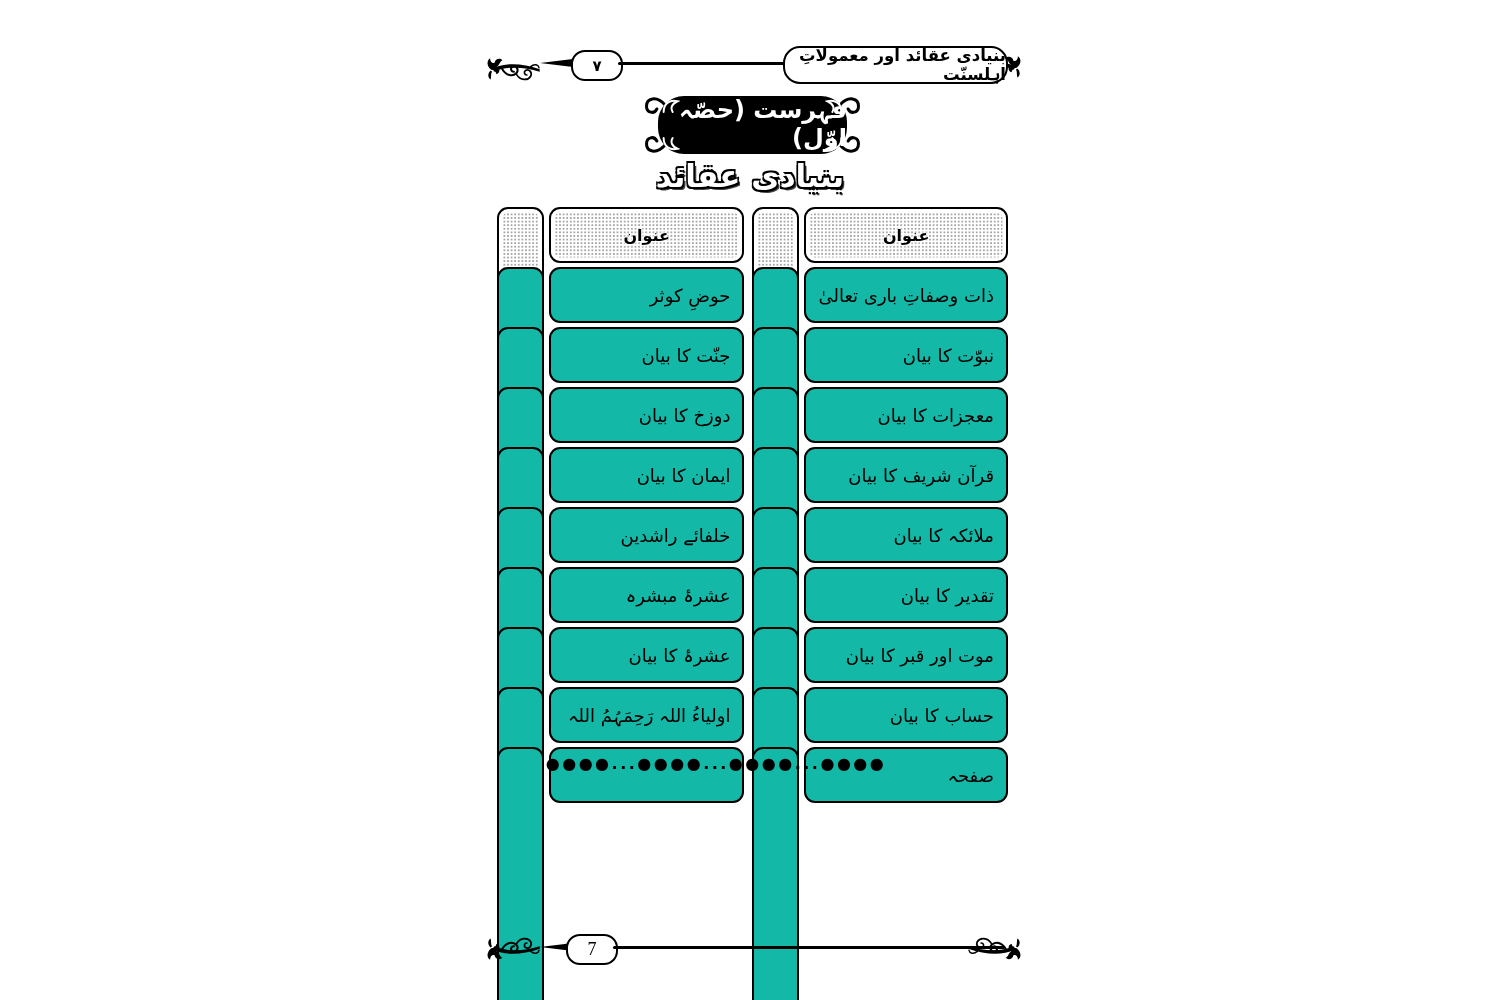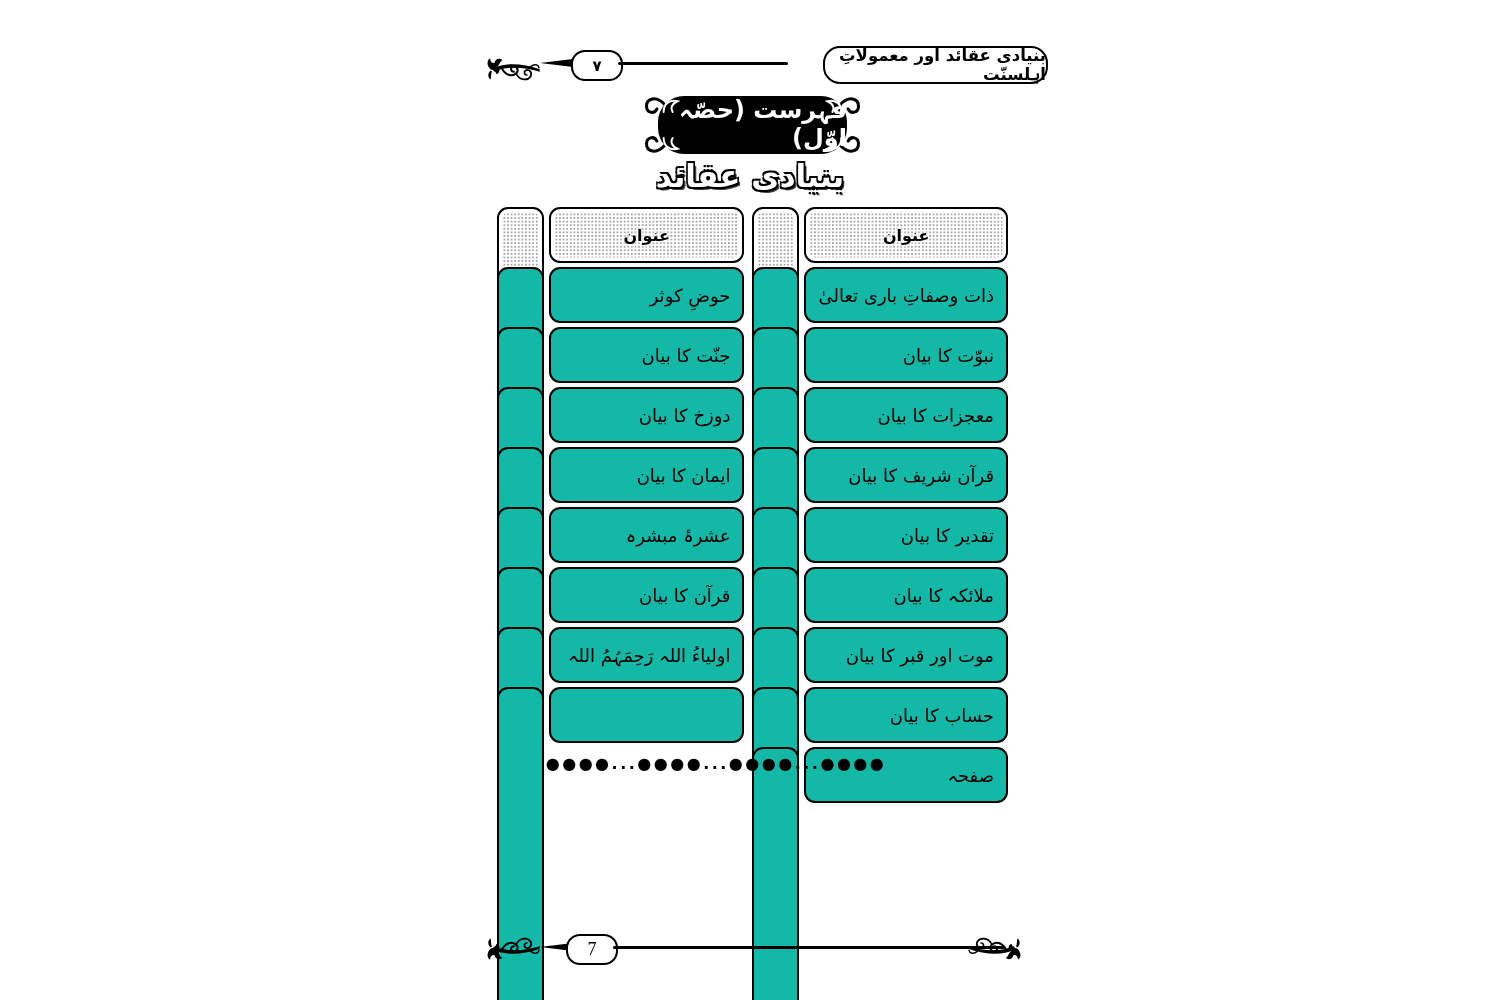--- a/index.html
+++ b/index.html
@@ -18,21 +18,21 @@
   .orn.br{transform:scale(-1,-1);}
   
   .oval{
     position:absolute; border:2.3px solid #000; border-radius:14px; background:#fff;
     display:flex; align-items:center; justify-content:center;
   }
   .oval.top{left:571px; top:50px; width:48px; height:27px; font-size:15px; font-weight:bold;}
   .oval.bottom{left:566px; top:934px; width:48px; height:27px;
     font-family:"Liberation Serif", serif; font-size:18px;}
   .cartouche{
-    position:absolute; left:823px; top:46px; width:221px; height:34px;
+    position:absolute; left:783px; top:46px; width:221px; height:34px;
     border:2.3px solid #000; border-radius:17px; background:#fff; z-index:2;
     display:flex; align-items:center; justify-content:center;
     direction:rtl; font-size:16.5px; font-weight:bold; letter-spacing:0;
   }
   
   .banner{position:absolute; left:645px; top:92px; width:215px; height:66px;}
   .banner-black{
     position:absolute; left:13px; right:13px; top:4px; bottom:4px;
     background:#000; border-radius:26px;
     display:flex; align-items:center; justify-content:flex-end;
@@ -171,26 +171,26 @@
   </div>
         <div class="row">
     <div class="cell title">معجزات کا بیان</div>
     <div class="cell page">19</div>
   </div>
         <div class="row">
     <div class="cell title">قرآن شریف کا بیان</div>
     <div class="cell page">21</div>
   </div>
         <div class="row">
+    <div class="cell title">ملائکہ کا بیان</div>
+    <div class="cell page">24</div>
+  </div>
+        <div class="row">
     <div class="cell title">تقدیر کا بیان</div>
     <div class="cell page">25</div>
-  </div>
-        <div class="row">
-    <div class="cell title">ملائکہ کا بیان</div>
-    <div class="cell page">24</div>
   </div>
         <div class="row">
     <div class="cell title">موت اور قبر کا بیان</div>
     <div class="cell page">30</div>
   </div>
         <div class="row">
     <div class="cell title">حساب کا بیان</div>
     <div class="cell page">42</div>
   </div>
         <div class="row">
@@ -213,25 +213,29 @@
   </div>
         <div class="row">
     <div class="cell title">دوزخ کا بیان</div>
     <div class="cell page">48</div>
   </div>
         <div class="row">
     <div class="cell title">ایمان کا بیان</div>
     <div class="cell page">52</div>
   </div>
         <div class="row">
+    <div class="cell title">خلفائے راشدین</div>
+    <div class="cell page">73</div>
+  </div>
+        <div class="row">
     <div class="cell title">عشرۂ مبشرہ</div>
     <div class="cell page">79</div>
   </div>
         <div class="row">
-    <div class="cell title">قرآن کا بیان</div>
+    <div class="cell title">عشرۂ کا بیان</div>
     <div class="cell page">80</div>
   </div>
         <div class="row">
     <div class="cell title">اولیاءُ اللہ رَحِمَہُمُ اللہ</div>
     <div class="cell page">82</div>
   </div>
         <div class="row">
     <div class="cell title"></div>
     <div class="cell page"></div>
   </div>

